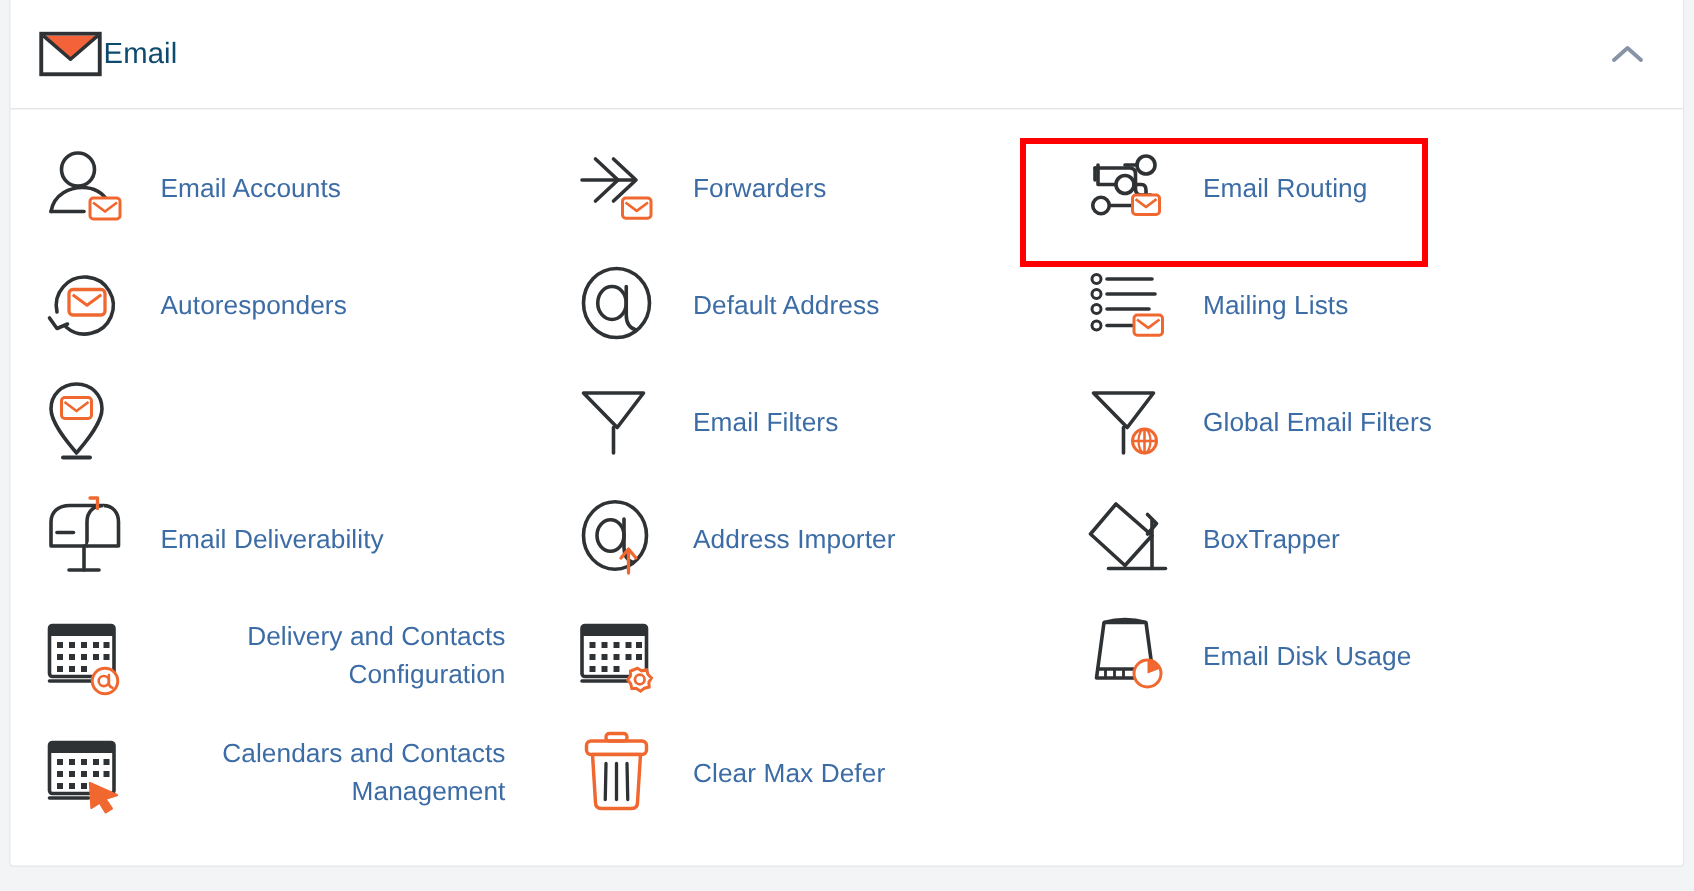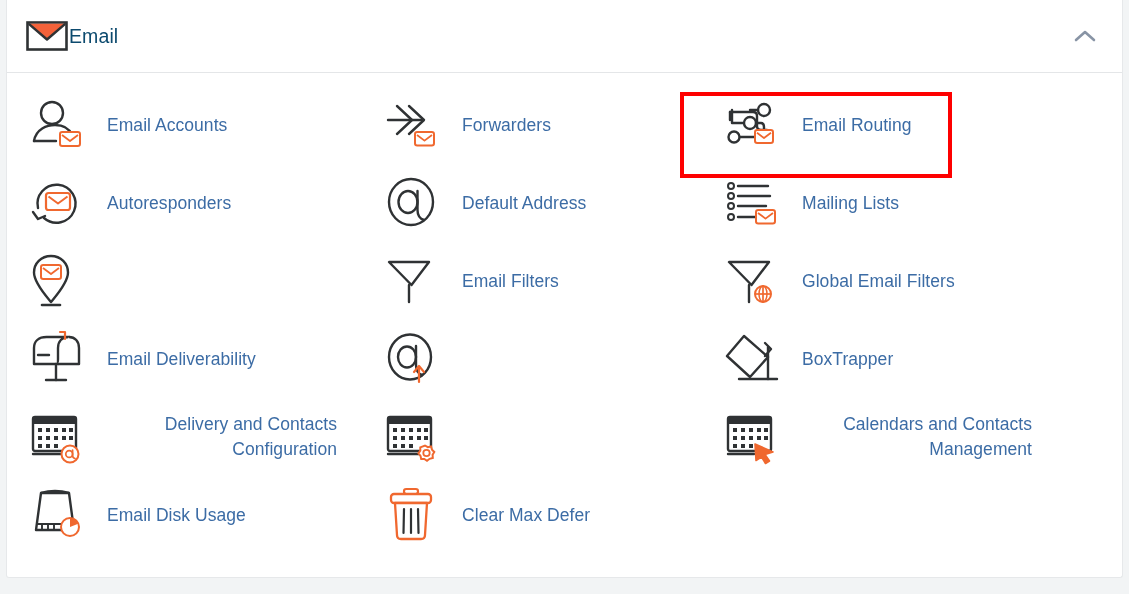--- a/index.html
+++ b/index.html
@@ -255,20 +255,21 @@
       </a>
 
       <a class="item" href="#">
         <svg class="item-icon" viewBox="0 0 58 58">
           <ellipse cx="26" cy="27" rx="21" ry="22.5" fill="none" stroke="#2f3234" stroke-width="2.4"></ellipse>
           <ellipse cx="23" cy="27" rx="9" ry="10.5" fill="none" stroke="#2f3234" stroke-width="2.4"></ellipse>
           <path d="M32 16 L32 35 Q32 43 38 45" fill="none" stroke="#2f3234" stroke-width="2.4" stroke-linecap="round"></path>
           <line x1="35" y1="52" x2="35" y2="37" stroke="#f0682f" stroke-width="2.2" stroke-linecap="round"></line>
           <polyline points="30,42 35,36 40,42" fill="none" stroke="#f0682f" stroke-width="2.2" stroke-linecap="round" stroke-linejoin="round"></polyline>
         </svg>
+        <span class="item-label">Address Importer</span>
       </a>
 
 
       <a class="item" href="#">
         <svg class="item-icon" viewBox="0 0 58 58">
           <path d="M20 6 L44 27 L26 47 L3 26 Z" fill="#ffffff" stroke="#2f3234" stroke-width="2.4" stroke-linejoin="round"></path>
           <path d="M41 13 L47 19 L41 26" fill="none" stroke="#2f3234" stroke-width="2.4" stroke-linecap="round" stroke-linejoin="round"></path>
           <line x1="44" y1="17" x2="44" y2="49" stroke="#2f3234" stroke-width="2.4" stroke-linecap="round"></line>
           <line x1="15" y1="49" x2="53" y2="49" stroke="#2f3234" stroke-width="2.4" stroke-linecap="round"></line>
         </svg>
@@ -324,20 +325,34 @@
           <line x1="4" y1="46" x2="38" y2="46" stroke="#2f3234" stroke-width="2.4" stroke-linecap="round"></line>
           <g stroke="#f0682f" stroke-width="2" fill="#ffffff">
             <path d="M41 37.5 L43.8 39.2 L47 38.5 L48 41.7 L50.3 44 L48.6 46.8 L48.8 50 L45.6 50.8 L43 52.8 L40.3 51 L37.2 51 L36.5 47.9 L34.5 45.3 L36.3 42.6 L36.3 39.4 Z"></path>
           </g>
           <circle cx="42.5" cy="45" r="3.2" fill="none" stroke="#f0682f" stroke-width="1.8"></circle>
         </svg>
       </a>
 
       <a class="item" href="#">
         <svg class="item-icon" viewBox="0 0 58 58">
+          <path d="M12 7 L40 7 L45 44 L7 44 Z" fill="#ffffff" stroke="#2f3234" stroke-width="2.4" stroke-linejoin="round"></path>
+          <path d="M12 7 Q26 3 40 7" fill="none" stroke="#2f3234" stroke-width="2.4"></path>
+          <line x1="7" y1="38" x2="45" y2="38" stroke="#2f3234" stroke-width="2.2"></line>
+          <line x1="13" y1="38" x2="13" y2="44" stroke="#2f3234" stroke-width="1.9"></line>
+          <line x1="19" y1="38" x2="19" y2="44" stroke="#2f3234" stroke-width="1.9"></line>
+          <line x1="25" y1="38" x2="25" y2="44" stroke="#2f3234" stroke-width="1.9"></line>
+          <circle cx="41" cy="41" r="9" fill="#ffffff" stroke="#f0682f" stroke-width="2"></circle>
+          <path d="M41 41 L41 32 A9 9 0 0 1 49.2 37.8 Z" fill="#f0682f"></path>
+        </svg>
+        <span class="item-label">Email Disk Usage</span>
+      </a>
+
+      <a class="item" href="#">
+        <svg class="item-icon" viewBox="0 0 58 58">
           <rect x="4" y="9" width="43" height="34" rx="2" fill="#ffffff" stroke="#2f3234" stroke-width="2.4"></rect>
           <rect x="4" y="9" width="43" height="7" fill="#2f3234"></rect>
           <g fill="#2f3234">
             <rect x="9" y="20" width="4" height="4"></rect>
               <rect x="17" y="20" width="4" height="4"></rect>
             <rect x="25" y="20" width="4" height="4"></rect>
               <rect x="33" y="20" width="4" height="4"></rect>
             <rect x="40" y="20" width="4" height="4"></rect>
             <rect x="9" y="28" width="4" height="4"></rect>
               <rect x="17" y="28" width="4" height="4"></rect>
@@ -349,34 +364,20 @@
             <rect x="25" y="36" width="4" height="4"></rect>
           </g>
           <line x1="4" y1="46" x2="30" y2="46" stroke="#2f3234" stroke-width="2.4" stroke-linecap="round"></line>
           <path d="M31 36 L49 44 L41 46.5 L45.5 53 L41.5 55.5 L37.5 49 L32 52.5 Z" fill="#f0682f" stroke="#f0682f" stroke-width="1.6" stroke-linejoin="round"></path>
         </svg>
         <span class="item-label two-line">Calendars and Contacts Management</span>
       </a>
 
       <a class="item" href="#">
         <svg class="item-icon" viewBox="0 0 58 58">
-          <path d="M12 7 L40 7 L45 44 L7 44 Z" fill="#ffffff" stroke="#2f3234" stroke-width="2.4" stroke-linejoin="round"></path>
-          <path d="M12 7 Q26 3 40 7" fill="none" stroke="#2f3234" stroke-width="2.4"></path>
-          <line x1="7" y1="38" x2="45" y2="38" stroke="#2f3234" stroke-width="2.2"></line>
-          <line x1="13" y1="38" x2="13" y2="44" stroke="#2f3234" stroke-width="1.9"></line>
-          <line x1="19" y1="38" x2="19" y2="44" stroke="#2f3234" stroke-width="1.9"></line>
-          <line x1="25" y1="38" x2="25" y2="44" stroke="#2f3234" stroke-width="1.9"></line>
-          <circle cx="41" cy="41" r="9" fill="#ffffff" stroke="#f0682f" stroke-width="2"></circle>
-          <path d="M41 41 L41 32 A9 9 0 0 1 49.2 37.8 Z" fill="#f0682f"></path>
-        </svg>
-        <span class="item-label">Email Disk Usage</span>
-      </a>
-
-      <a class="item" href="#">
-        <svg class="item-icon" viewBox="0 0 58 58">
           <rect x="20" y="3" width="14" height="5" rx="2.2" fill="none" stroke="#f0682f" stroke-width="2.2"></rect>
           <rect x="7" y="8" width="40" height="9" rx="3" fill="none" stroke="#f0682f" stroke-width="2.3"></rect>
           <path d="M11 17 L13 49 Q13 53 17 53 L37 53 Q41 53 41 49 L43 17 Z" fill="#ffffff" stroke="#f0682f" stroke-width="2.3" stroke-linejoin="round"></path>
           <line x1="20" y1="23" x2="19.5" y2="47" stroke="#2f3234" stroke-width="2.2" stroke-linecap="round"></line>
           <line x1="27" y1="23" x2="27" y2="47" stroke="#2f3234" stroke-width="2.2" stroke-linecap="round"></line>
           <line x1="34" y1="23" x2="34.5" y2="47" stroke="#2f3234" stroke-width="2.2" stroke-linecap="round"></line>
         </svg>
         <span class="item-label">Clear Max Defer</span>
       </a>
 

